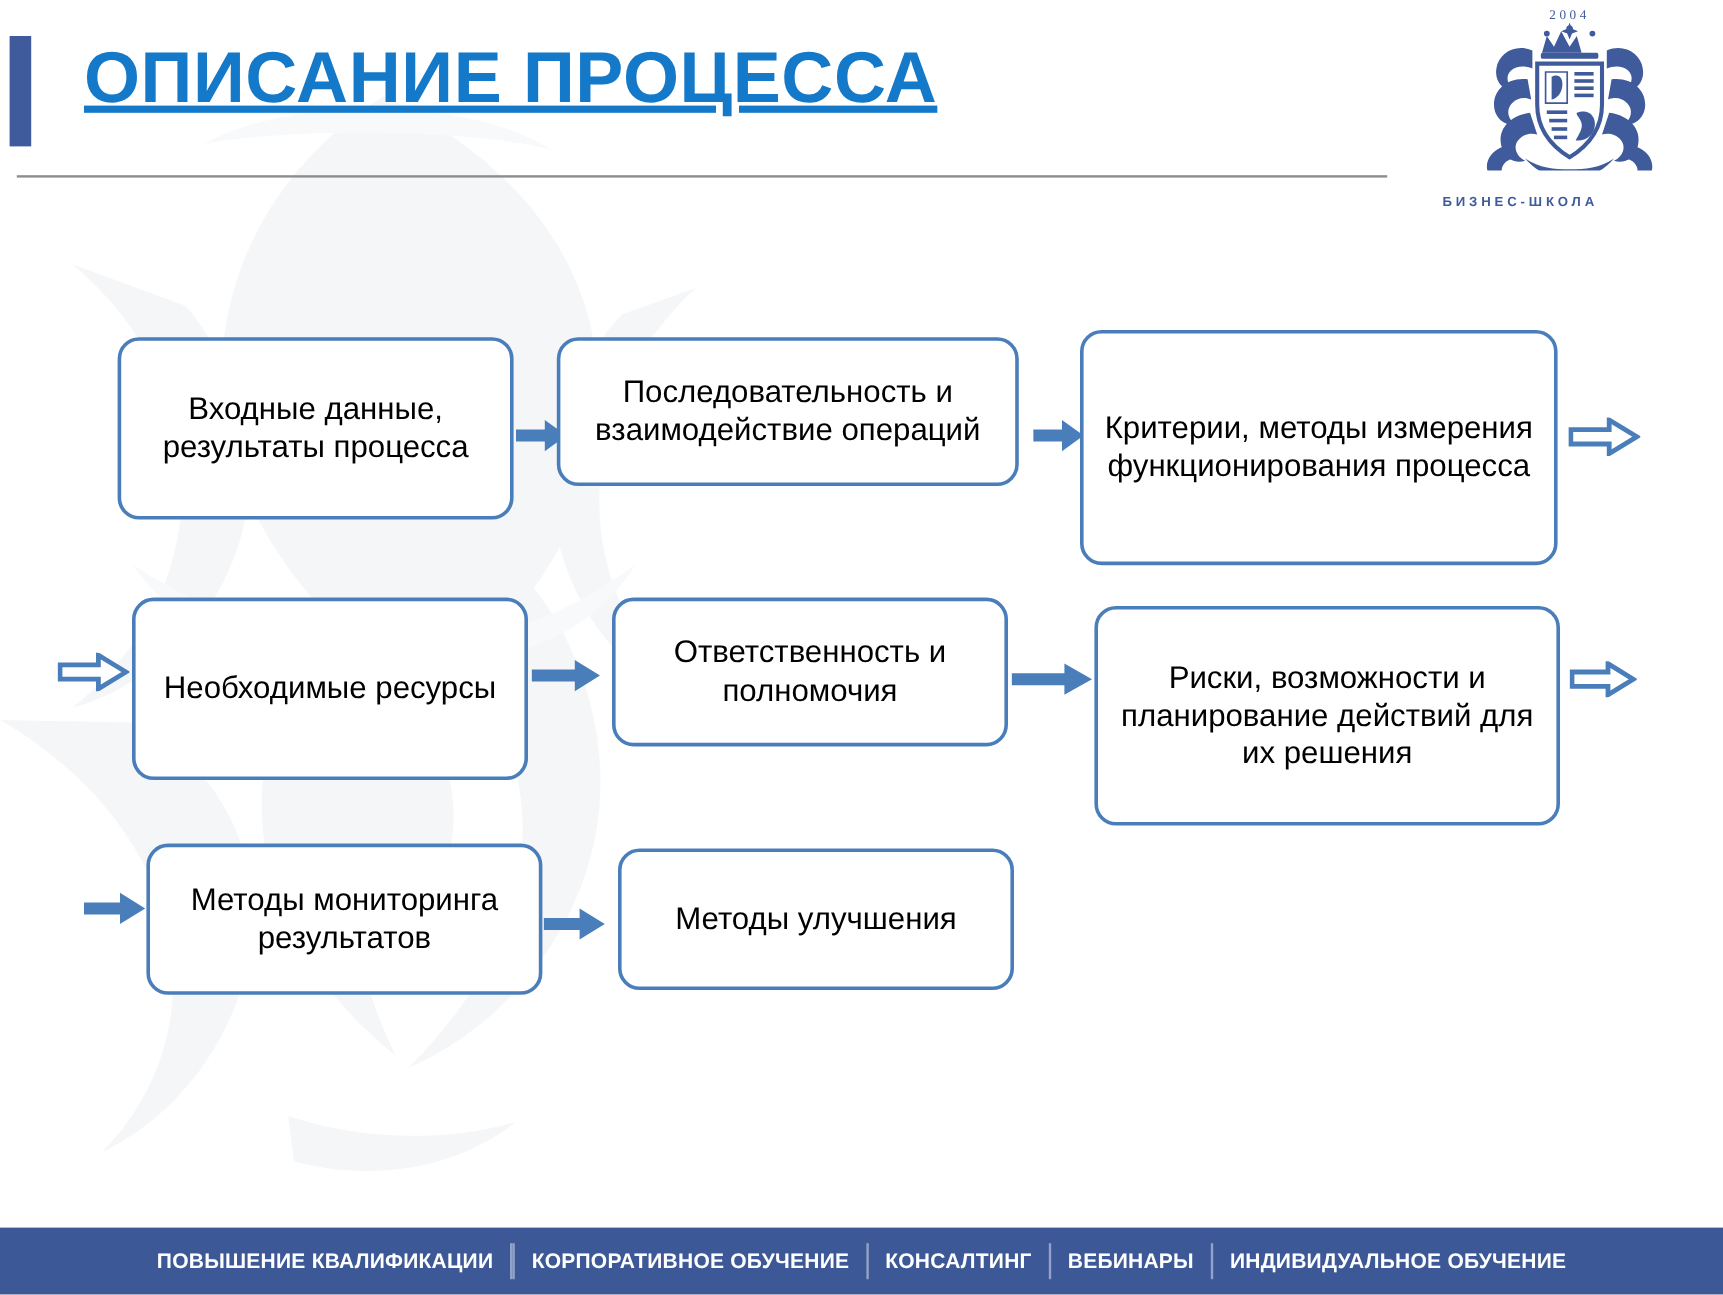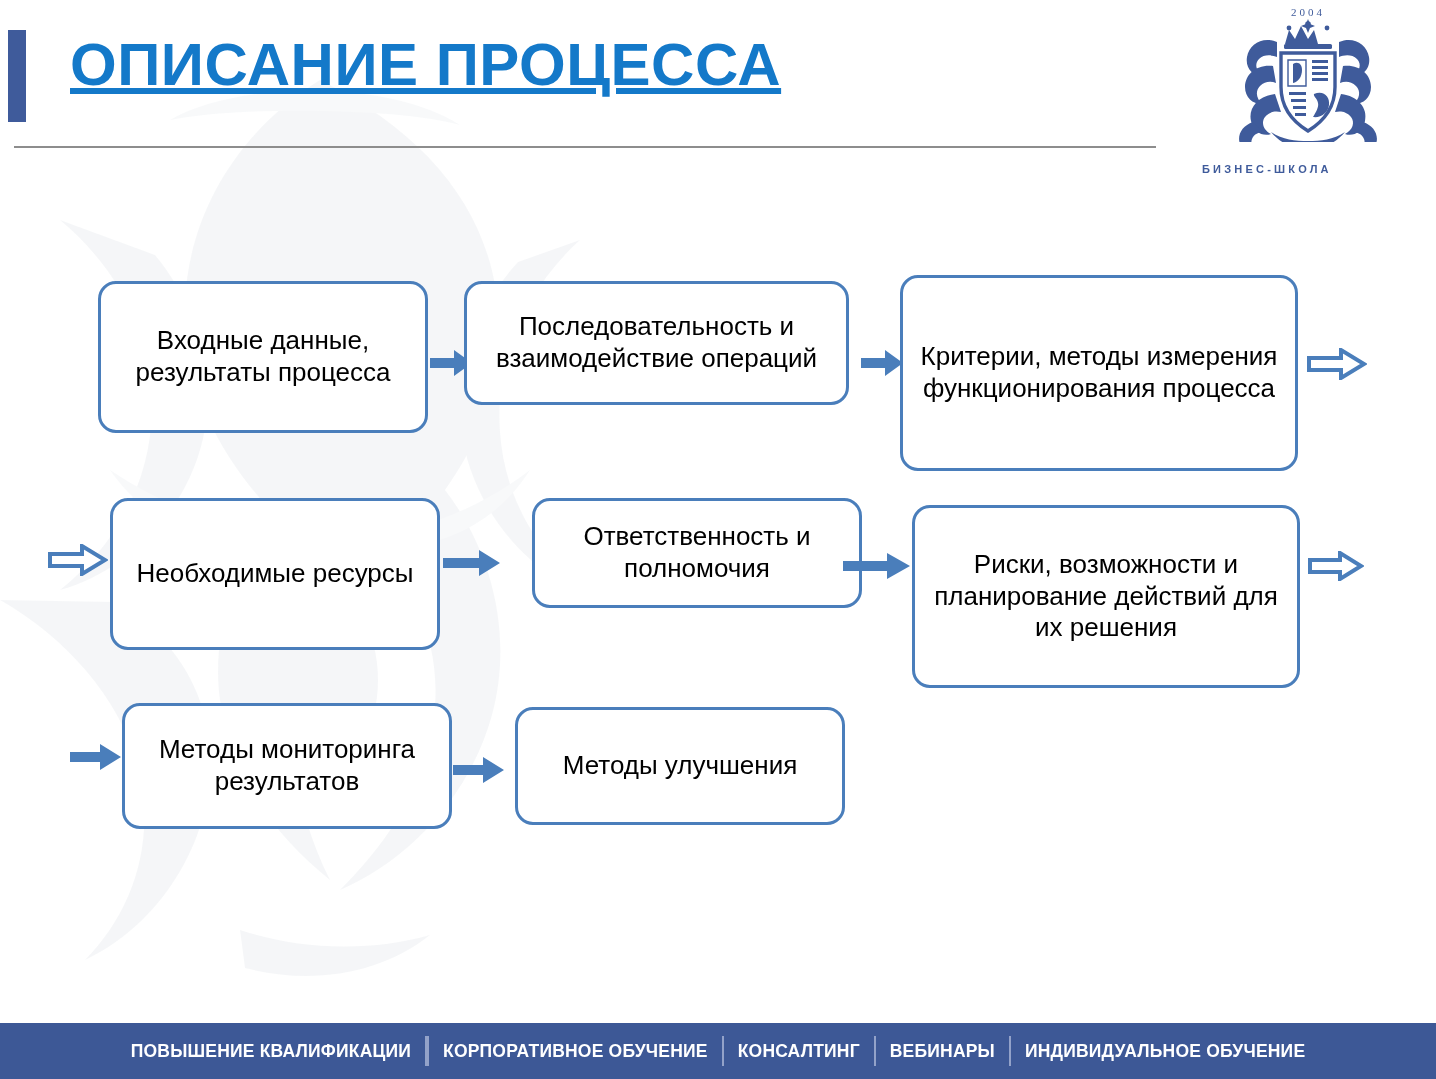--- a/index.html
+++ b/index.html
@@ -236,21 +236,21 @@
     </svg>
 
     <div class="node" style="left:110px;top:498px;width:330px;height:152px;">
       <span>Необходимые ресурсы</span>
     </div>
 
     <svg class="arrow" style="left:443px;top:548px;" width="58" height="30" viewBox="0 0 58 30">
       <path d="M0 10 h36 v-8 l21 13 -21 13 v-8 h-36 z" fill="#4A7EBB"></path>
     </svg>
 
-    <div class="node" style="left:510px;top:498px;width:330px;height:110px;margin-left:22px;">
+    <div class="node" style="left:510px;top:498px;width:330px;height:124px;">
       <span>Ответственность и полномочия</span>
     </div>
 
     <svg class="arrow" style="left:843px;top:551px;" width="68" height="30" viewBox="0 0 68 30">
       <path d="M0 10 h44 v-8 l23 13 -23 13 v-8 h-44 z" fill="#4A7EBB"></path>
     </svg>
 
     <div class="node" style="left:912px;top:505px;width:388px;height:183px;">
       <span>Риски, возможности и планирование действий для их решения</span>
     </div>

